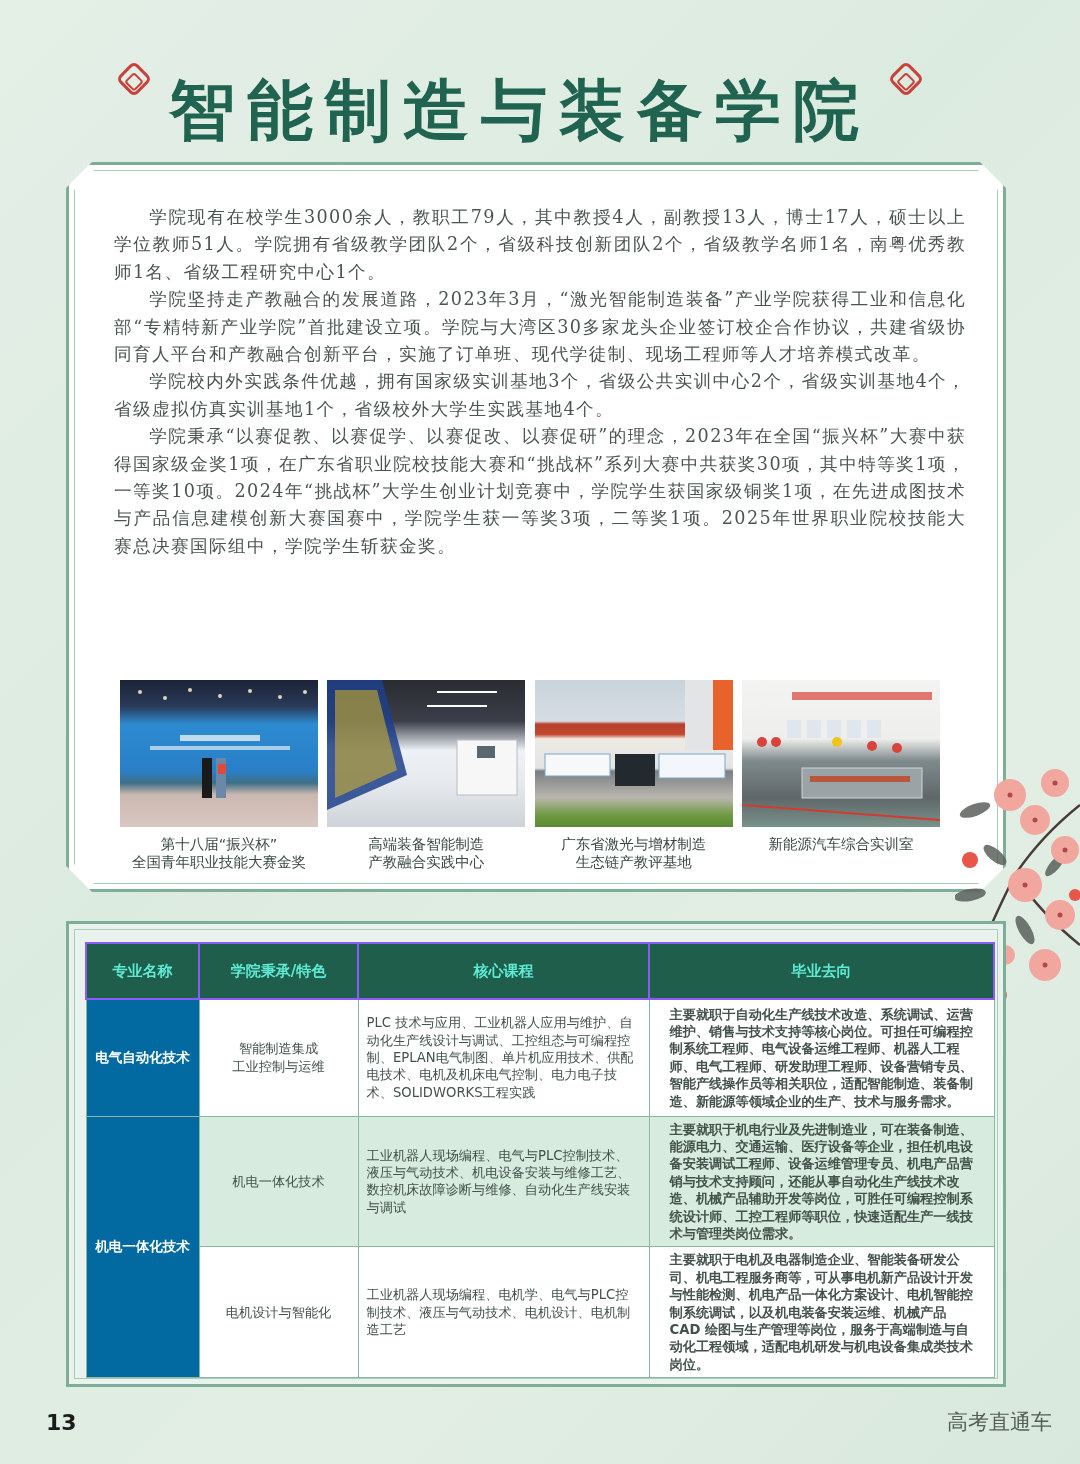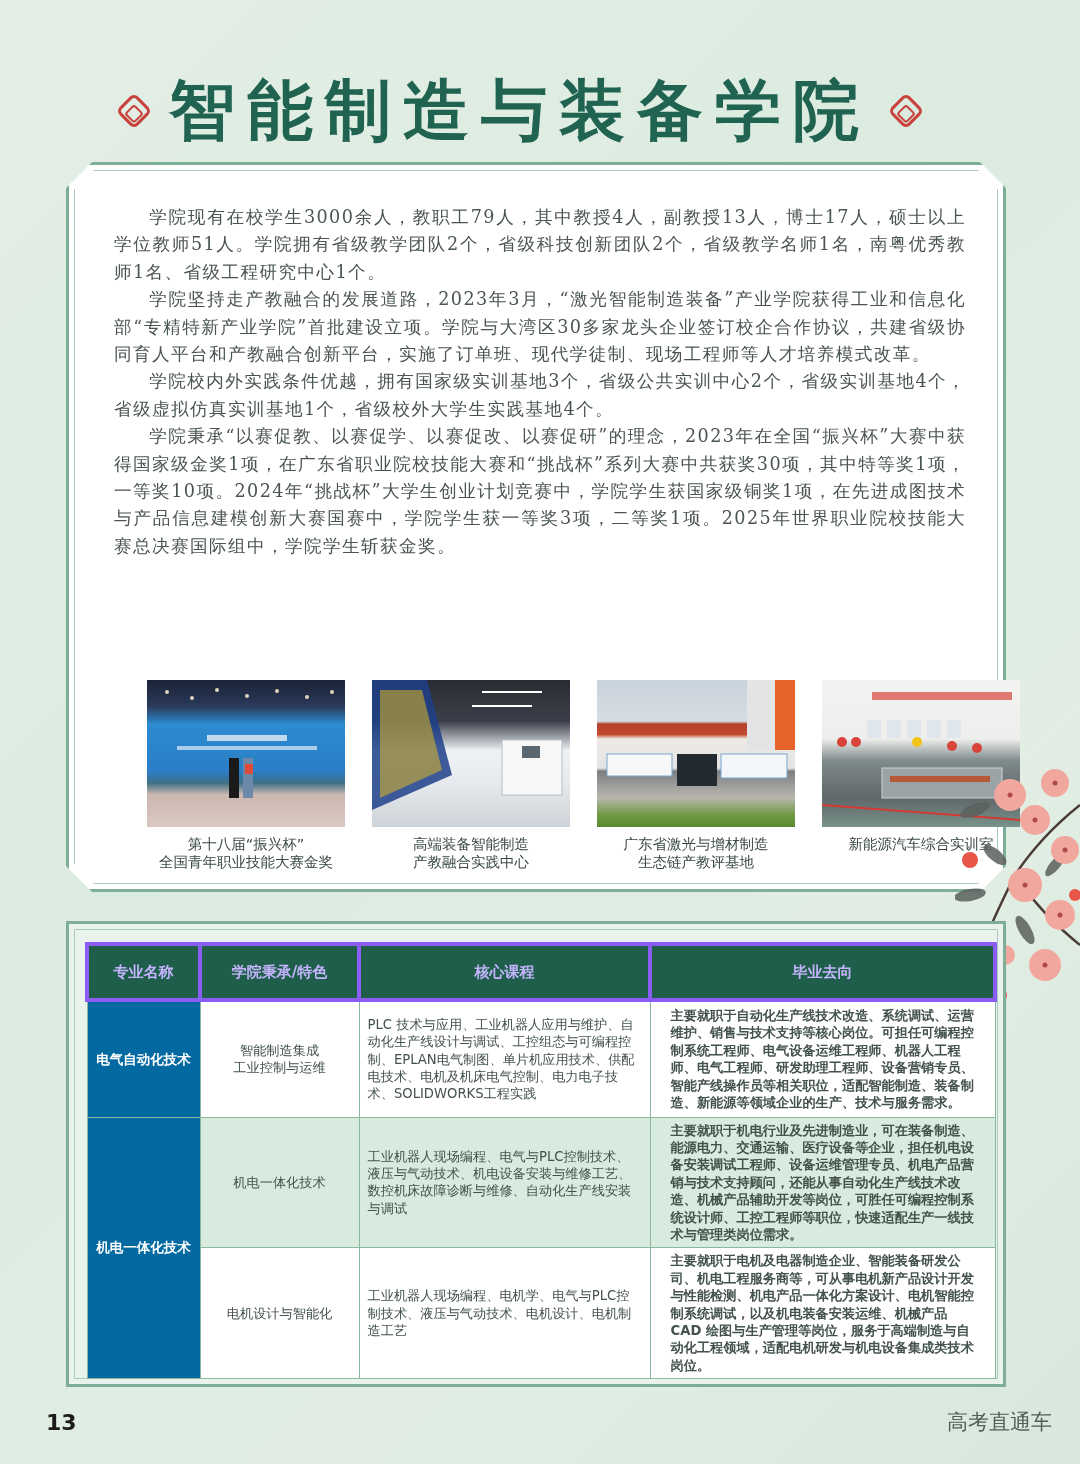--- a/index.html
+++ b/index.html
@@ -6,21 +6,21 @@
   html, body { width: 1080px; height: 1464px; }
   body {
     position: relative;
     overflow: hidden;
     background: linear-gradient(135deg, #e4efe6 0%, #dcebe0 40%, #e2eee4 70%, #d8e8dc 100%);
     font-family: "DejaVu Sans", sans-serif;
     color: #3d4a44;
   }
   .title-row {
     position: absolute; left: 0; top: 66px; width: 1032px; height: 90px;
-    display: flex; align-items: center; justify-content: center; padding-left: 8px;
+    display: flex; justify-content: center; padding-left: 8px;
   }
   .title-text {
     font-family: "DejaVu Sans", sans-serif;
     font-weight: bold;
     font-size: 66px;
     letter-spacing: 12px;
     color: #1f6350;
     margin: 0 22px;
   }
   .diamond {
@@ -57,21 +57,21 @@
     line-height: 27.4px;
     color: #4a5550;
     text-indent: 2em;
     letter-spacing: 1.4px;
     text-align: justify;
   }
   .photos {
     position: absolute; left: 120px; top: 680px; width: 820px;
     display: flex; justify-content: space-between;
   }
-  .photo-card { width: 198px; text-align: center; margin-left: 27px; }
+  .photo-card { width: 198px; text-align: center; }
   .photo {
     width: 198px; height: 147px; position: relative; overflow: hidden;
   }
   .photo-1 { background: linear-gradient(180deg, #1b2336 0%, #2a3a5a 18%, #2d8bd0 30%, #2a7fc7 62%, #3e6f86 70%, #cbb8b0 78%, #d9c8c2 100%); }
   .photo-2 { background: linear-gradient(180deg, #2a2c33 0%, #3b3f49 28%, #eef2f6 48%, #e6eaee 70%, #cdd3d8 100%); }
   .photo-3 { background: linear-gradient(180deg, #c9d3dc 0%, #d6dde3 28%, #b5402e 30%, #c44a2e 37%, #eeeae3 40%, #e1e4e6 60%, #7b7f82 62%, #b9b6ae 80%, #6f9a42 92%, #5a8a32 100%); }
   .photo-4 { background: linear-gradient(180deg, #f3f3f1 0%, #eeeeec 40%, #7f8a8c 55%, #5f6769 80%, #79928a 100%); }
   .photo-caption {
     margin-top: 8px;
     font-size: 14.5px; line-height: 18px; color: #3a4a42;
@@ -89,24 +89,24 @@
   .frame2-inner {
     position: absolute; left: 74px; top: 929px; width: 924px; height: 450px;
     border: 1px solid #a9ccb9; pointer-events: none;
   }
   table.majors {
     position: absolute; left: 85px; top: 942px; width: 908px;
     border-collapse: collapse;
     table-layout: fixed;
   }
   table.majors th {
-    background: #1e5e4a; color: #c4b5fd;
+    background: #1e5e4a; color: #5eead4;
     font-size: 15px; font-weight: bold;
     height: 56px;
-    border: 4px solid #8b5cf6;
+    border: 2px solid #8b5cf6;
   }
   table.majors td {
     border: 1.5px solid #8bb7a1;
     font-size: 13.2px; line-height: 17.4px;
     color: #43524b;
     vertical-align: middle;
   }
   td.major-name {
     background: #0369a1; color: #ffffff !important; font-weight: bold; text-align: center; font-size: 13.5px !important;
   }

